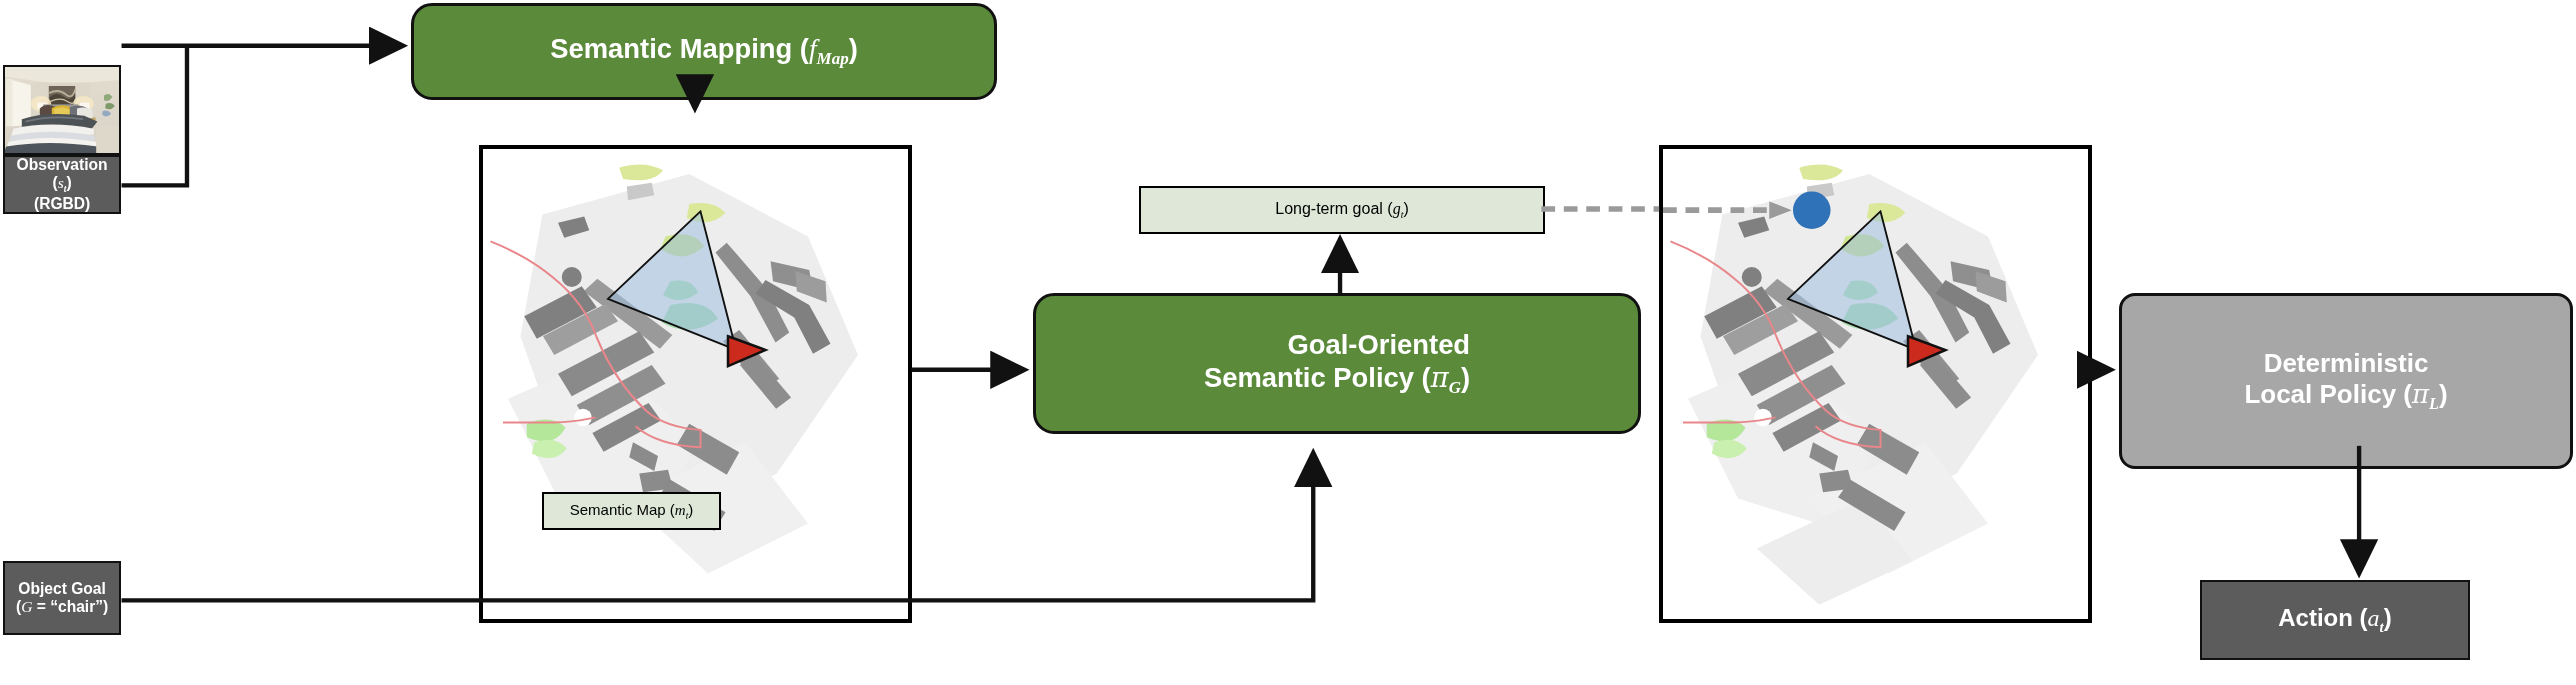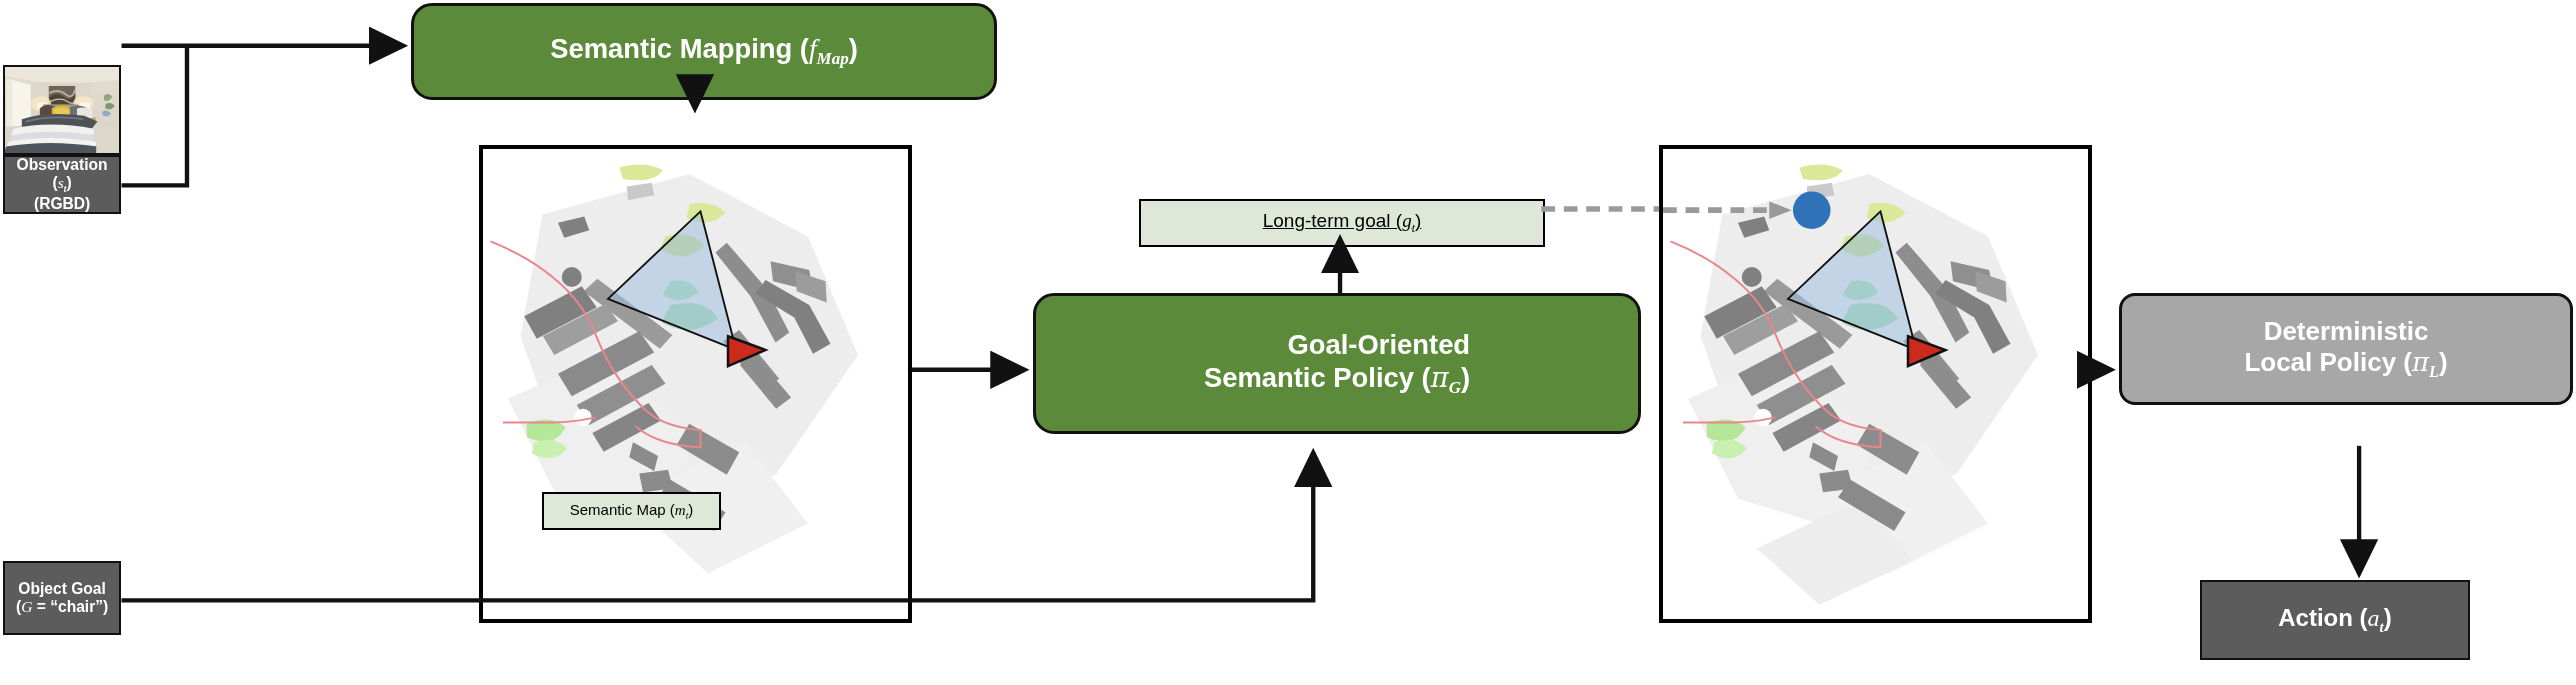--- a/index.html
+++ b/index.html
@@ -160,21 +160,21 @@
     </div>
   </div>
 
   <div class="box green-box" style="left:1033px;top:293px;width:608px;height:141px;font-size:27.4px;text-align:right;">
     <div>
       <span>Goal-Oriented</span><br>
       <span>Semantic Policy (</span><span class="pgreek">π</span><span class="sub">G</span><span>)</span>
     </div>
   </div>
 
-  <div class="caption" style="left:1139px;top:199px;width:402px;height:44px;font-size:19px;text-decoration:underline;">
+  <div class="caption" style="left:1139px;top:186px;width:402px;height:44px;font-size:16px;">
     <span>
       <span>Long-term goal (</span><span class="mathit">g</span><span class="sub">t</span><span>)</span>
     </span>
   </div>
 
   <div class="panel" style="position:absolute;left:1659px;top:115px;width:433px;height:478px;box-sizing:border-box;">
     <svg viewBox="0 0 680 753" preserveAspectRatio="none" style="width:100%;height:100%;display:block;">
       <g>
         <polygon points="95,105 330,40 520,140 600,330 470,520 300,600 130,500 60,300" fill="#ededed"></polygon>
         <polygon points="40,400 200,330 340,470 280,610 120,560" fill="#efefef"></polygon>
@@ -215,21 +215,21 @@
 
         <g>
           <line x1="0" y1="98" x2="168" y2="98" stroke="#9a9a9a" stroke-width="9" stroke-dasharray="22,14"></line>
           <polygon points="170,84 206,98 170,112" fill="#9a9a9a"></polygon>
           <circle cx="238" cy="98" r="30" fill="#2f72b8"></circle>
         </g>
       </g>
     </svg>
   </div>
 
-  <div class="box ltgray-box" style="left:2119px;top:293px;width:454px;height:112px;font-size:26px;">
+  <div class="box ltgray-box" style="left:2119px;top:293px;width:454px;height:176px;font-size:26px;">
     <div>
       <span>Deterministic</span><br>
       <span>Local Policy (</span><span class="pgreek">π</span><span class="sub">L</span><span>)</span>
     </div>
   </div>
 
   <div class="box gray-box" style="left:2200px;top:580px;width:270px;height:80px;font-size:24px;">
     <div>
       <span>Action (</span><span class="mathit">a</span><span class="sub">t</span><span>)</span>
     </div>

